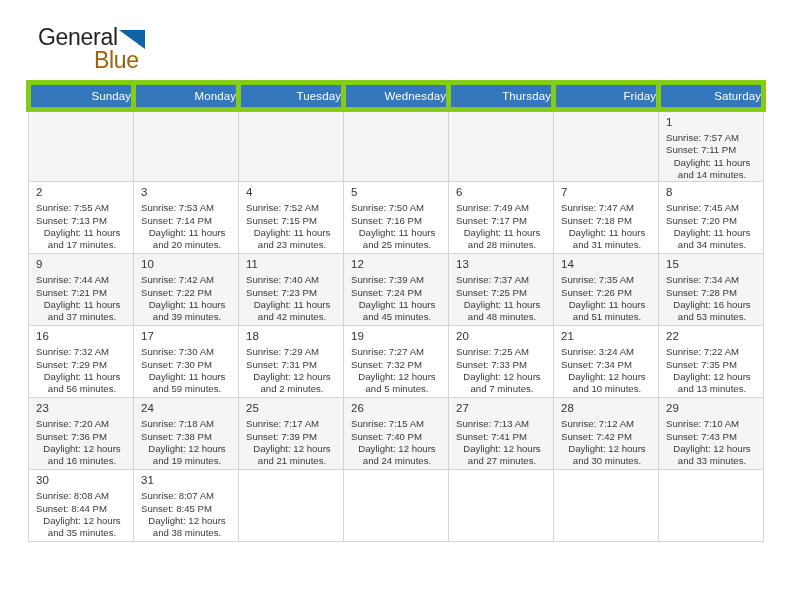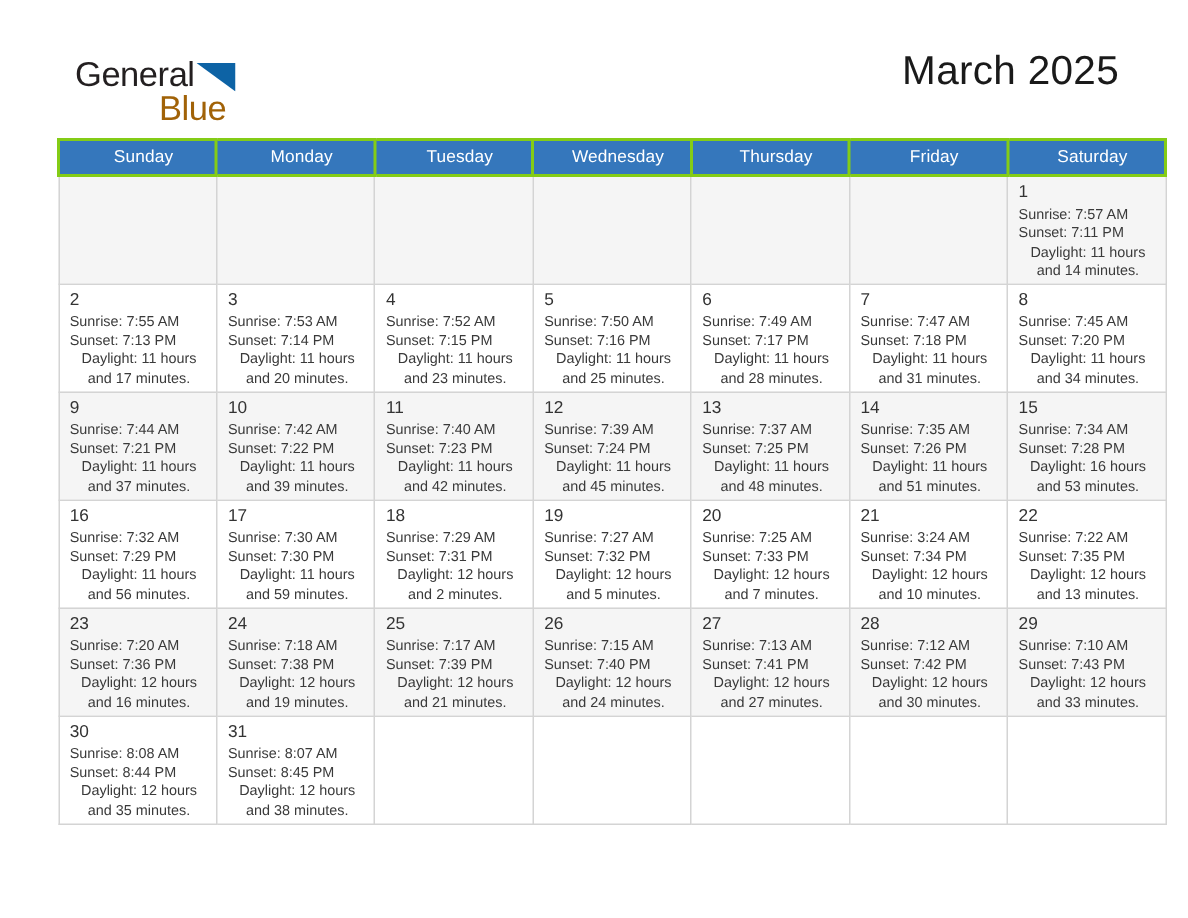--- a/index.html
+++ b/index.html
@@ -12,21 +12,21 @@
     width: 792px;
     height: 612px;
     font-family: "Liberation Sans", sans-serif;
     color: #1a1a1a;
     overflow: hidden;
   }
   .page {
     position: relative;
     width: 792px;
     height: 612px;
-    padding: 12px;
+    padding: 0;
   }
 
   
   .header {
     position: relative;
     height: 74px;
     margin: 0 26px;
     padding-top: 26px;
   }
   .brand {
@@ -90,24 +90,24 @@
   table.calendar {
     width: 740px;
     border-collapse: collapse;
     table-layout: fixed;
   }
   table.calendar thead th {
     background: #3577bc;
     color: #ffffff;
     font-size: 11.5px;
     font-weight: normal;
-    text-align: center;
+    text-align: right;
     padding: 5px 0 5px 8px;
     height: 21px;
-    border: 2px solid #84cc16;
+    border: 5px solid #84cc16;
     letter-spacing: 0.1px;
   }
   table.calendar td {
     border: 1px solid #d4d4d4;
     vertical-align: top;
     height: 72px;
     padding: 0;
     background: #ffffff;
   }
   table.calendar tr.alt td {
@@ -146,21 +146,20 @@
     <div class="brand">
       <span class="brand-row1">
         <span class="word">General</span><span class="brand-tri"><svg width="26" height="19" viewBox="0 0 26 19" aria-hidden="true">
               <polygon points="0,0 26,0 26,19" fill="#0d63a5"></polygon>
             </svg></span>
       </span>
       <span class="brand-row2">Blue</span>
     </div>
 
     <div class="title-block">
-      <div class="cal-title">March 2025</div>
     </div>
 
   </div>
 
   <div class="cal-wrap">
     <table class="calendar">
       <thead>
         <tr id="weekday-row">
             <th>Sunday</th>
             <th>Monday</th>

